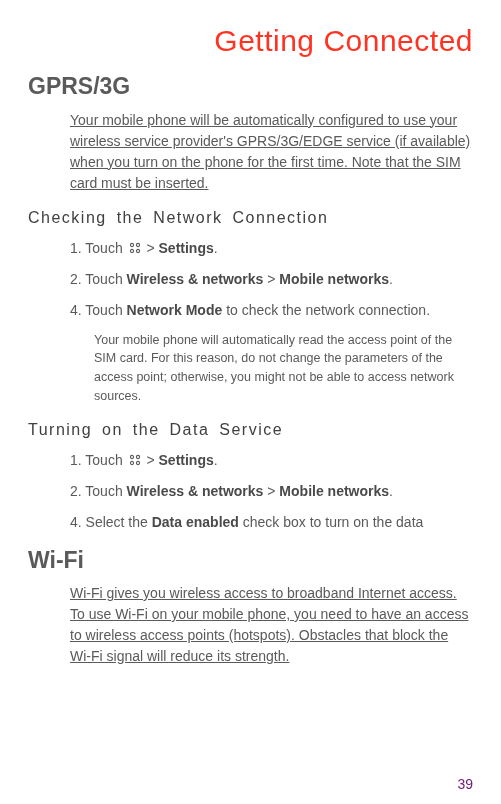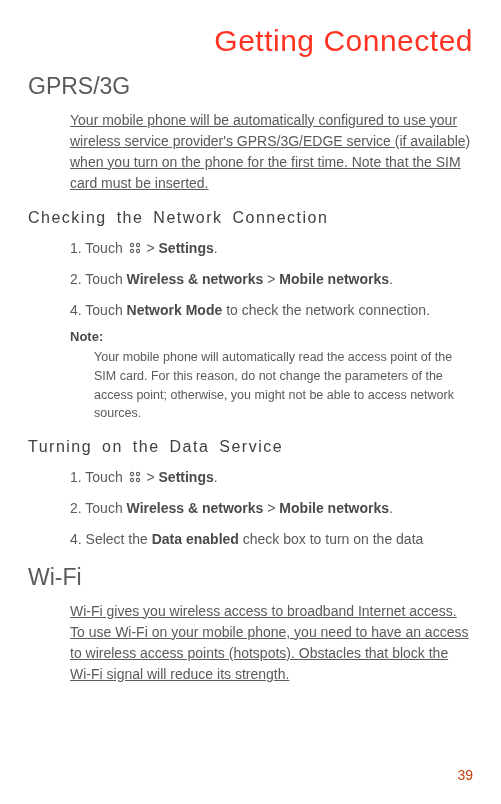--- a/index.html
+++ b/index.html
@@ -17,21 +17,21 @@
     color: #ff3322;
     font-size: 30px;
     font-weight: normal;
     letter-spacing: 0.5px;
     margin-bottom: 6px;
     text-align: right;
   }
   .section {
     color: #5a5a5a;
     font-size: 23px;
-    font-weight: normal;
+    font-weight: bold;
     margin: 2px 0 6px 0;
   }
   .section-wifi {
     margin-top: 10px;
   }
   .subheading {
     color: #404040;
     font-size: 16px;
     font-weight: normal;
     letter-spacing: 1.5px;
@@ -64,24 +64,24 @@
     margin-left: 24px;
   }
   .icon-apps {
     display: inline-block;
     vertical-align: -1px;
     margin: 0 2px;
   }
   .icon-apps svg { display: block; }
   .page-num {
     position: absolute;
-    bottom: 18px;
+    bottom: 9px;
     right: 28px;
     font-size: 14px;
-    color: #c2410c;
+    color: #701a75;
   }
   .indent {
     margin-left: 18px;
   }
 </style>
 </head>
 <body>
 
 <h1 class="title">Getting Connected</h1>
 
@@ -99,21 +99,20 @@
           <circle cx="3" cy="9" r="1.6" fill="none" stroke="#5a5a5a" stroke-width="1.1"></circle>
           <circle cx="9" cy="9" r="1.6" fill="none" stroke="#5a5a5a" stroke-width="1.1"></circle>
         </svg></span><span> &gt; </span><span class="bold">Settings</span><span>.</span>
   </p>
   <p class="step">
     <span>2. Touch </span><span class="bold">Wireless &amp; networks</span><span> &gt; </span><span class="bold">Mobile networks</span><span>.</span>
   </p>
   <p class="step">
     <span>4. Touch </span><span class="bold">Network Mode</span><span> to check the network connection.</span>
   </p>
-  <p class="note-label">Note:</p>
   <p class="note-text">Your mobile phone will automatically read the access point of the SIM card. For this reason, do not change the parameters of the access point; otherwise, you might not be able to access network sources.</p>
 </div>
 
 <h3 class="subheading">Turning on the Data Service</h3>
 <div class="body-block">
   <p class="step">
     <span>1. Touch </span><span class="icon-apps"><svg width="12" height="12" viewBox="0 0 12 12">
           <circle cx="3" cy="3" r="1.6" fill="none" stroke="#5a5a5a" stroke-width="1.1"></circle>
           <circle cx="9" cy="3" r="1.6" fill="none" stroke="#5a5a5a" stroke-width="1.1"></circle>
           <circle cx="3" cy="9" r="1.6" fill="none" stroke="#5a5a5a" stroke-width="1.1"></circle>

